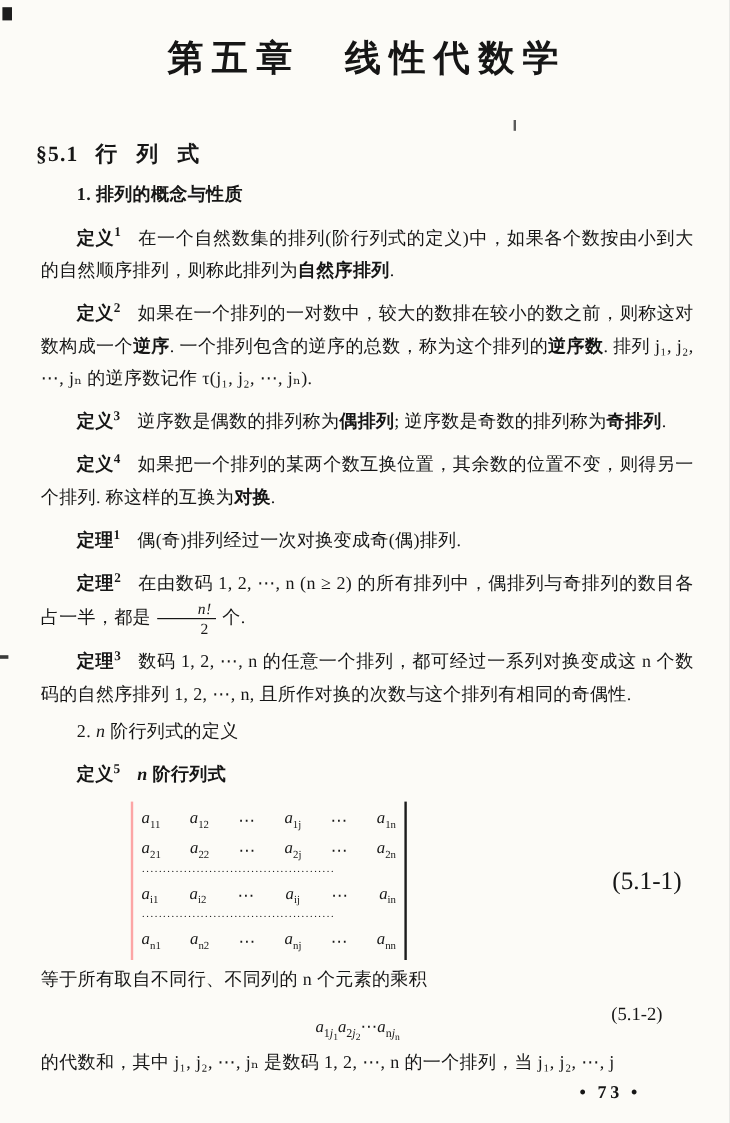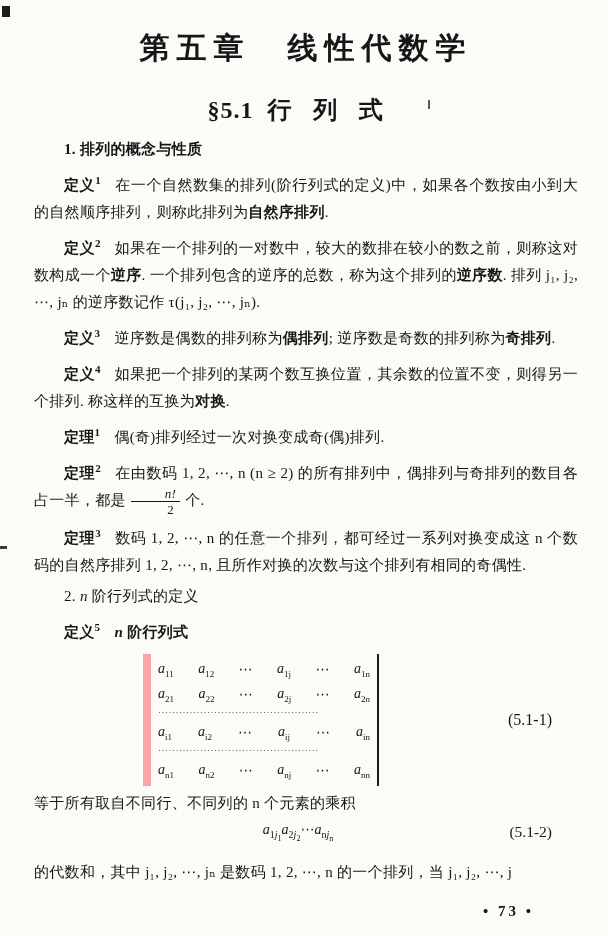--- a/index.html
+++ b/index.html
@@ -7,21 +7,21 @@
     position:relative;width:608px;height:936px;margin:0 auto;
     background:#fcfbf7;color:#161616;overflow:hidden;
     font-family:"Liberation Serif","DejaVu Serif",serif;
   }
   .content{padding:20px 26px 0 30px;}
   .chapter-title{
     font-size:30px;font-weight:700;text-align:center;
     letter-spacing:7px;margin:8px 0 0 0;
   }
   .section-heading{
-    font-size:24px;font-weight:700;text-align:center;margin-top:25px;
+    font-size:18px;font-weight:700;text-align:left;margin-top:47px;
     letter-spacing:1px;
   }
   .section-heading .wide{letter-spacing:0.9em;margin-left:14px;}
   .subsection-heading{font-size:17px;font-weight:700;margin-top:24px;letter-spacing:1px;}
   .subsection-heading i{font-style:italic;margin:0 2px;}
   .bodytext{margin-top:10px;}
   p{margin:4px;font-size:15px;line-height:27px;letter-spacing:0.3px;text-align:justify;}
   p.ind{text-indent:2em;}
   p.noind{text-indent:0;}
   .b{font-weight:700;}
@@ -30,32 +30,32 @@
   .item-head{font-weight:700;}
   .item-head2{font-weight:500;}
   i.v{font-style:italic;font-family:"Liberation Serif",serif;}
   
   .frac{display:inline-block;vertical-align:middle;text-align:center;line-height:1.0;margin:0 5px;}
   .frac .fn{display:block;font-size:13px;font-style:italic;border-bottom:1.4px solid #161616;padding:0 4px 1px 4px;}
   .frac .fd{display:block;font-size:13px;padding-top:1px;}
   
   .matrix-wrap{position:relative;margin:8px 0 4px 0;}
   .det{
-    margin-left:113px;width:212px;
-    border-left:8px solid #fca5a5;border-right:2px solid #1c1c1c;
+    margin-left:79px;width:212px;
+    border-left:2px solid #fca5a5;border-right:2px solid #1c1c1c;
     padding:3px 7px;
   }
   .m-row{display:flex;justify-content:space-between;align-items:center;height:25px;font-size:14px;}
   .m-cell{text-align:center;}
   .m-cell i{font-style:italic;}
   .m-cell sub{font-size:9px;letter-spacing:0;}
   .m-dots{height:13px;line-height:11px;font-size:9px;letter-spacing:0.5px;overflow:hidden;white-space:nowrap;color:#232323;}
-  .eq-no{position:absolute;right:30px;top:50%;transform:translateY(-50%);font-size:16px;}
+  .eq-no{position:absolute;right:14px;top:50%;transform:translateY(-50%);font-size:21px;}
   
-  .f2-wrap{position:relative;height:34px;display:flex;align-items:flex-start;justify-content:center;}
+  .f2-wrap{position:relative;height:34px;display:flex;align-items:flex-end;justify-content:center;}
   .f2{font-size:14px;margin-right:16px;}
   .f2 i{font-style:italic;}
   .f2 sub{font-size:10px;}
   .f2 sub sub{font-size:8px;}
   .eq-no2{position:absolute;right:30px;top:2px;font-size:15.5px;}
   .page-number{
     position:absolute;right:74px;bottom:16px;
     font-size:15px;font-weight:700;letter-spacing:3px;
   }
   

